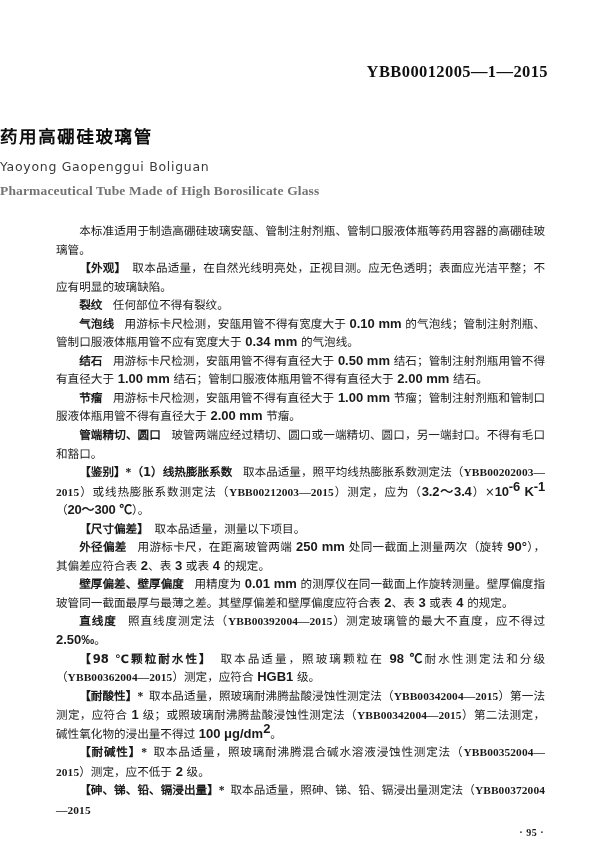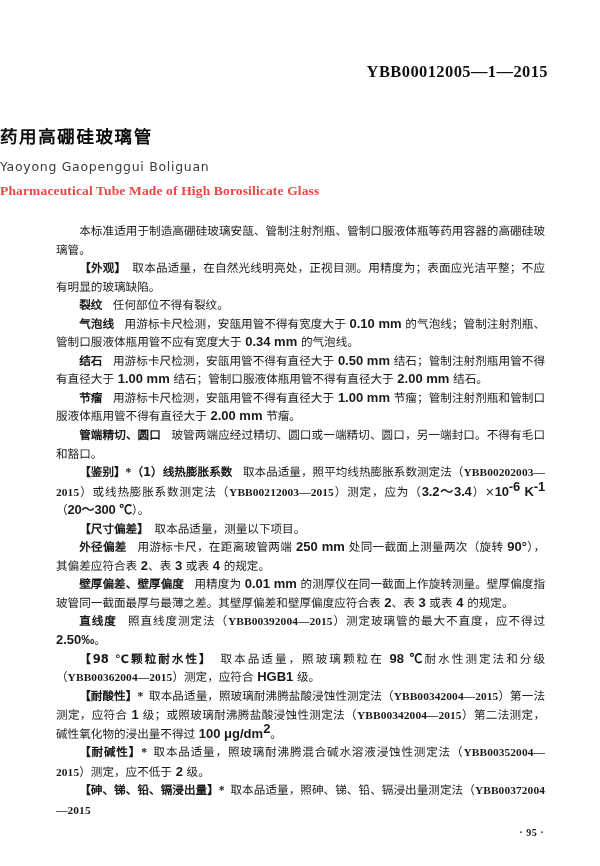--- a/index.html
+++ b/index.html
@@ -58,21 +58,21 @@
     font-weight: 400;
     letter-spacing: 0.7px;
     color: #3a3a3a;
   }
   .title-en {
     margin-top: 9px;
     font-family: "Liberation Serif", "DejaVu Serif", serif;
     font-size: 13.5px;
     font-weight: 700;
     letter-spacing: 0.15px;
-    color: #ef4444;
+    color: #737373;
   }
 
   
   .body-text {
     position: absolute;
     top: 222px;
     left: 56px;
     width: 489px;
     font-size: 11.6px;
     line-height: 18.55px;
@@ -138,21 +138,21 @@
   <div class="title-block">
     <div class="title-cn">药用高硼硅玻璃管</div>
     <div class="title-pinyin">Yaoyong Gaopenggui Boliguan</div>
     <div class="title-en">Pharmaceutical Tube Made of High Borosilicate Glass</div>
   </div>
 
   <div class="body-text">
 
     <p class="para"><span>本标准适用于制造高硼硅玻璃安瓿、管制注射剂瓶、管制口服液体瓶等药用容器的高硼硅玻璃管。</span></p>
 
-    <p class="para"><span class="lbl">【外观】</span><span class="lbl-gap-sm"></span><span>取本品适量，在自然光线明亮处，正视目测。用精度为；表面应光洁平整；不应有明显的玻璃缺陷。</span></p>
+    <p class="para"><span class="lbl">【外观】</span><span class="lbl-gap-sm"></span><span>取本品适量，在自然光线明亮处，正视目测。应无色透明；表面应光洁平整；不应有明显的玻璃缺陷。</span></p>
 
     <p class="para"><span class="lbl">裂纹</span><span class="lbl-gap"></span><span>任何部位不得有裂纹。</span></p>
 
     <p class="para"><span class="lbl">气泡线</span><span class="lbl-gap"></span><span>用游标卡尺检测，安瓿用管不得有宽度大于 </span><span class="lat-n">0.10 mm</span><span> 的气泡线；管制注射剂瓶、管制口服液体瓶用管不应有宽度大于 </span><span class="lat-n">0.34 mm</span><span> 的气泡线。</span></p>
 
     <p class="para"><span class="lbl">结石</span><span class="lbl-gap"></span><span>用游标卡尺检测，安瓿用管不得有直径大于 </span><span class="lat-n">0.50 mm</span><span> 结石；管制注射剂瓶用管不得有直径大于 </span><span class="lat-n">1.00 mm</span><span> 结石；管制口服液体瓶用管不得有直径大于 </span><span class="lat-n">2.00 mm</span><span> 结石。</span></p>
 
     <p class="para"><span class="lbl">节瘤</span><span class="lbl-gap"></span><span>用游标卡尺检测，安瓿用管不得有直径大于 </span><span class="lat-n">1.00 mm</span><span> 节瘤；管制注射剂瓶和管制口服液体瓶用管不得有直径大于 </span><span class="lat-n">2.00 mm</span><span> 节瘤。</span></p>
 
     <p class="para"><span class="lbl">管端精切、圆口</span><span class="lbl-gap"></span><span>玻管两端应经过精切、圆口或一端精切、圆口，另一端封口。不得有毛口和豁口。</span></p>

